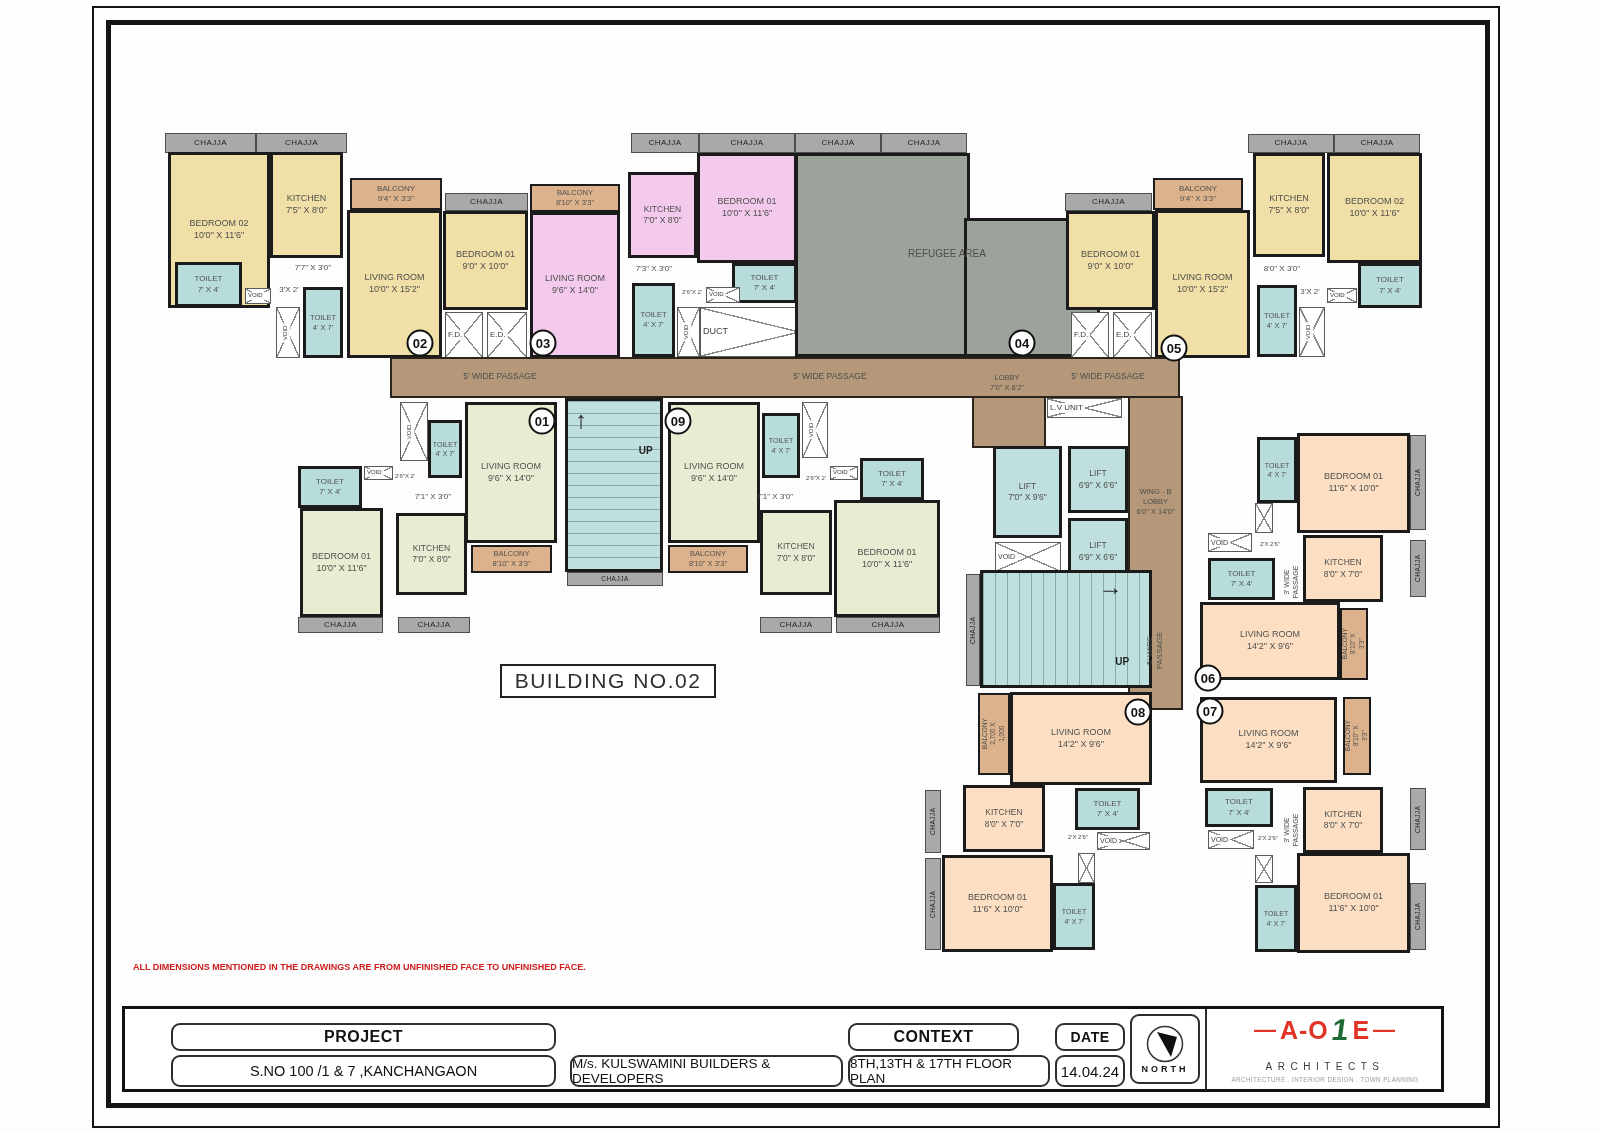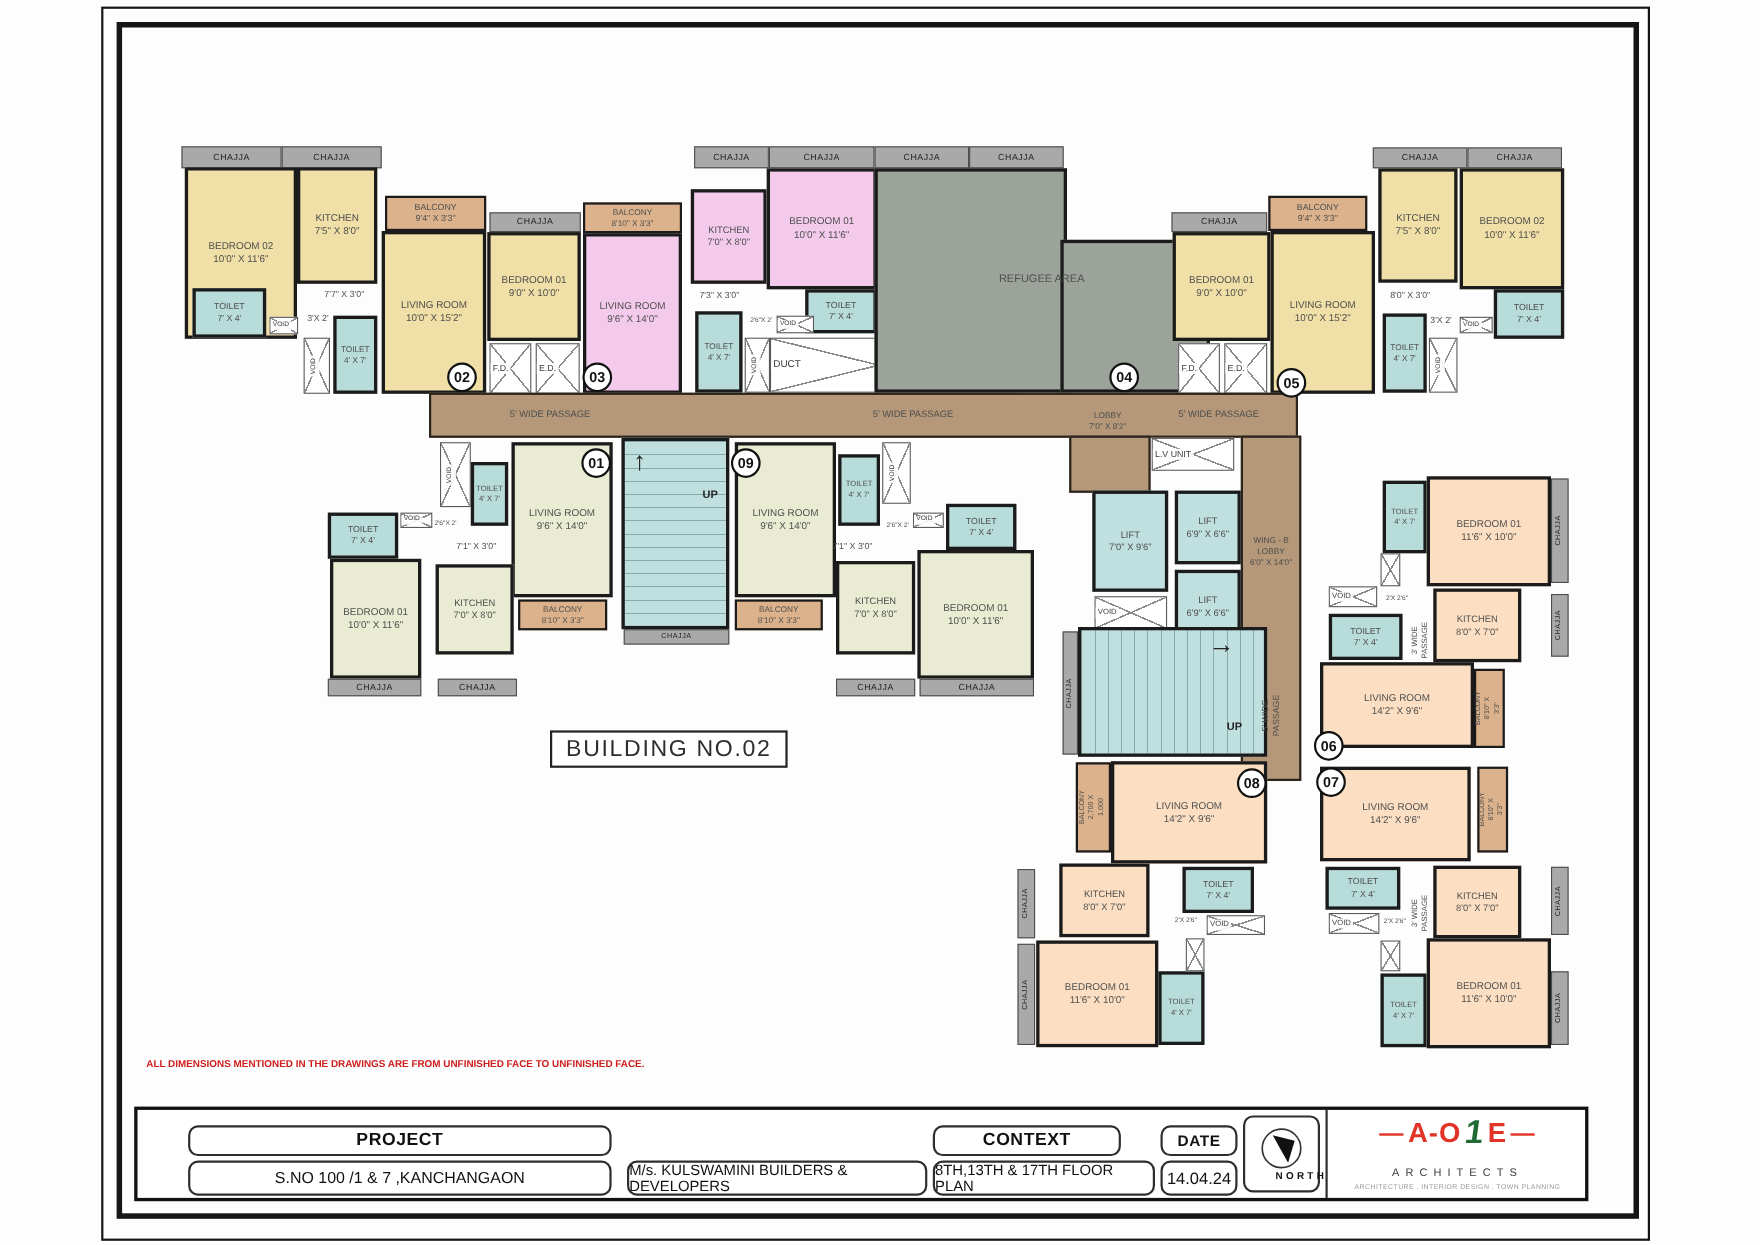--- a/index.html
+++ b/index.html
@@ -40,21 +40,21 @@
   .lp-br{bottom:16%;right:12%;}
   
   .bldg-box{position:absolute;left:500px;top:664px;width:212px;height:30px;border:2px solid #222;background:#fff;display:flex;align-items:center;justify-content:center;font-size:21px;letter-spacing:1.5px;color:#2e2e2e;z-index:7;}
   .note{position:absolute;left:133px;top:962px;font-size:9px;font-weight:bold;color:#cf1c1c;z-index:7;}
   
   .tblock{position:absolute;left:122px;top:1006px;width:1322px;height:86px;border:3px solid #111;box-sizing:border-box;background:#fff;z-index:8;}
   .tb-box{position:absolute;box-sizing:border-box;border:2px solid #2e2e2e;border-radius:9px;display:flex;align-items:center;justify-content:center;color:#111;background:#fff;}
   .tb-head{font-weight:bold;font-size:16px;letter-spacing:.5px;}
   .tb-val{font-size:14.5px;}
   .northbox{position:absolute;left:1005px;top:5px;width:70px;height:70px;border:2px solid #2e2e2e;border-radius:9px;box-sizing:border-box;display:flex;flex-direction:column;align-items:center;justify-content:center;background:#fff;}
-  .north-lbl{font-size:9px;font-weight:bold;letter-spacing:3px;color:#111;margin-top:1px;padding-left:36px;}
+  .north-lbl{font-size:9px;font-weight:bold;letter-spacing:3px;color:#111;margin-top:1px;}
   .logobox{position:absolute;left:1080px;top:0;width:236px;height:80px;border-left:2px solid #2e2e2e;display:flex;flex-direction:column;align-items:center;justify-content:center;}
   .logo-line{display:flex;align-items:center;gap:3px;font-weight:bold;font-size:25px;color:#e23327;letter-spacing:1px;line-height:1;}
   .logo-one{color:#1f6b33;font-size:30px;transform:skewX(-8deg);}
   .logo-dash{font-weight:bold;color:#e23327;font-size:22px;}
   .logo-sub{font-size:10px;letter-spacing:5.5px;color:#3a3a3a;margin-top:16px;}
   .logo-tag{font-size:6.3px;color:#9b9b9b;margin-top:4px;letter-spacing:.4px;}
 </style>
 </head>
 <body>
 
@@ -256,21 +256,21 @@
         <span class="lbl" style="font-size: 8.5px;">5' WIDE PASSAGE</span>
       </div>
       <div class="ptext" style="left: 1128px; top: 481px; width: 55px; height: 42px;">
         <span class="lbl" style="font-size: 7.5px;">WING - B
 LOBBY
 6'0" X 14'0"</span>
       </div>
       <div class="ptext" style="left: 1144px; top: 595px; width: 24px; height: 110px;">
         <span class="lbl vert" style="font-size: 8px;">5' WIDE PASSAGE</span>
       </div>
-      <div class="xbox" style="left: 1047px; top: 398px; width: 75px; height: 30px;">
+      <div class="xbox" style="left: 1047px; top: 398px; width: 75px; height: 20px;">
         <span class="lbl" style="font-size: 8px;">L.V UNIT</span>
       </div>
       <div class="room f-lift" style="left: 993px; top: 446px; width: 69px; height: 92px;">
         <span class="lbl" style="font-size: 8.5px;">LIFT
 7'0" X 9'6"</span>
       </div>
       <div class="room f-lift" style="left: 1068px; top: 446px; width: 60px; height: 67px;">
         <span class="lbl" style="font-size: 8.5px;">LIFT
 6'9" X 6'6"</span>
       </div>

